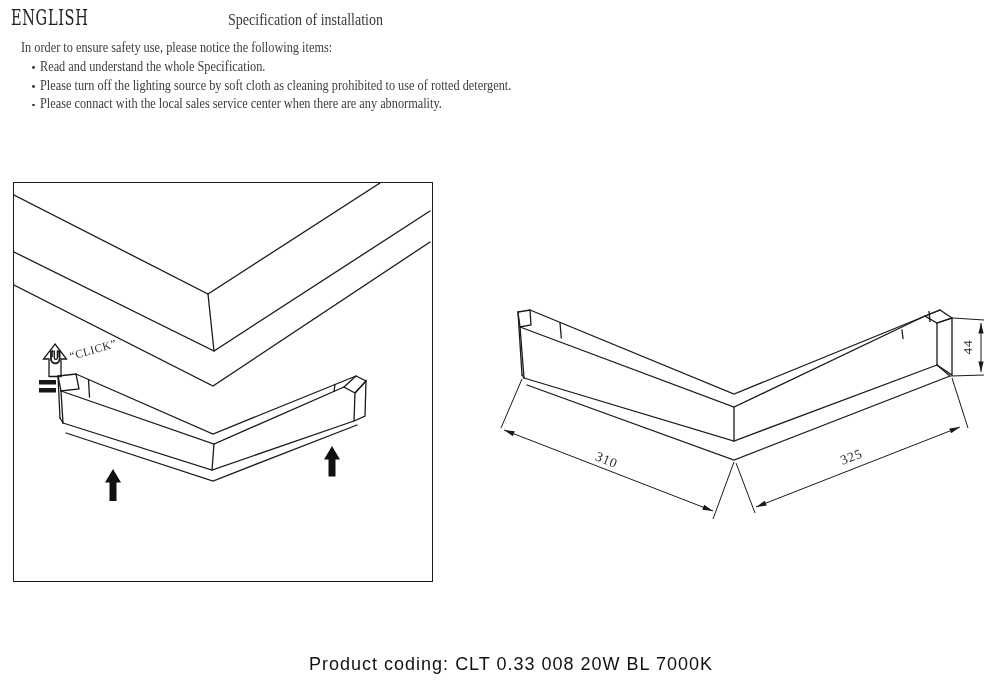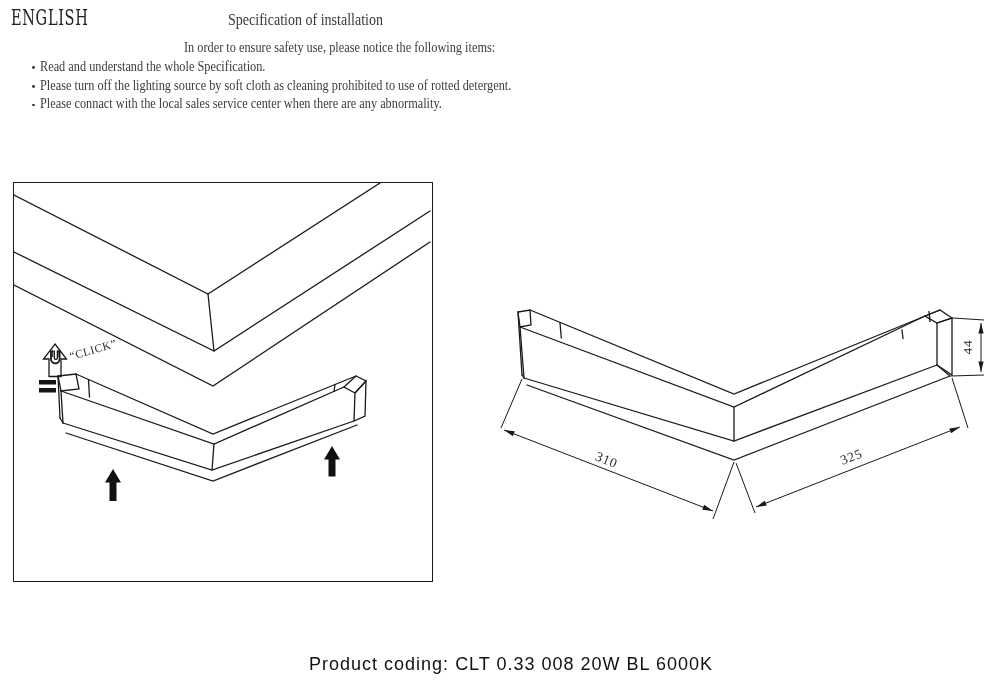--- a/index.html
+++ b/index.html
@@ -13,21 +13,21 @@
   #english-label{
     left:11px;top:5px;font-family:"DejaVu Serif", serif;font-size:22px;color:#222;
     letter-spacing:1px;transform:scaleX(0.66);transform-origin:0 0;font-weight:400;
   }
   #spec-title{
     left:228px;top:10px;font-size:16.5px;color:#3a3a3a;
     transform:scaleX(0.85);transform-origin:0 0;white-space:nowrap;
   }
   #safety{left:0;top:38px;width:720px;font-size:15px;color:#3c3c3c;}
   #safety .row{height:18.8px;line-height:18.8px;white-space:nowrap;}
-  #safety .intro-row{padding-left:27px;text-align:center;}
+  #safety .intro-row{padding-left:21px;}
   #safety .item-row{padding-left:16px;}
   .bullet{
     display:inline-block;width:2.8px;height:2.8px;background:#3a3a3a;border-radius:50%;
     margin-left:16px;margin-right:5px;vertical-align:2px;
   }
   #install-box{
     left:13px;top:182px;width:420px;height:400px;border:1.5px solid #1c1c1c;box-sizing:border-box;
   }
   #install-box svg{position:absolute;left:0;top:0;}
   #dim-diagram{left:480px;top:280px;width:520px;height:250px;}
@@ -147,13 +147,13 @@
   </g>
 
   <g>
     <path class="dimline" d="M473,38 L504,40"></path>
     <path class="dimline" d="M471,96 L504,95"></path>
     <path class="dimline" d="M501,43 L501,92" marker-start="url(#dimArrow)" marker-end="url(#dimArrow)"></path>
     <text x="492" y="67" font-size="13.5" letter-spacing="0.8" text-anchor="middle" transform="rotate(-90 492 67)">44</text>
   </g>
 </svg>
 
-<div id="footer" class="abs">Product coding: CLT 0.33 008 20W BL 6000K</div>
+<div id="footer" class="abs">Product coding: CLT 0.33 008 20W BL 7000K</div>
 
 </body></html>

